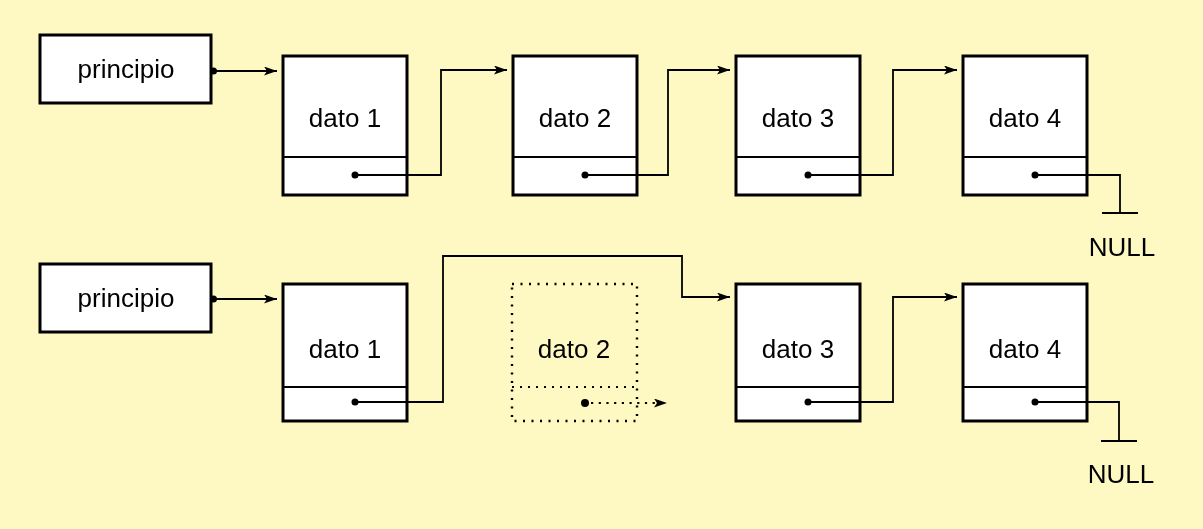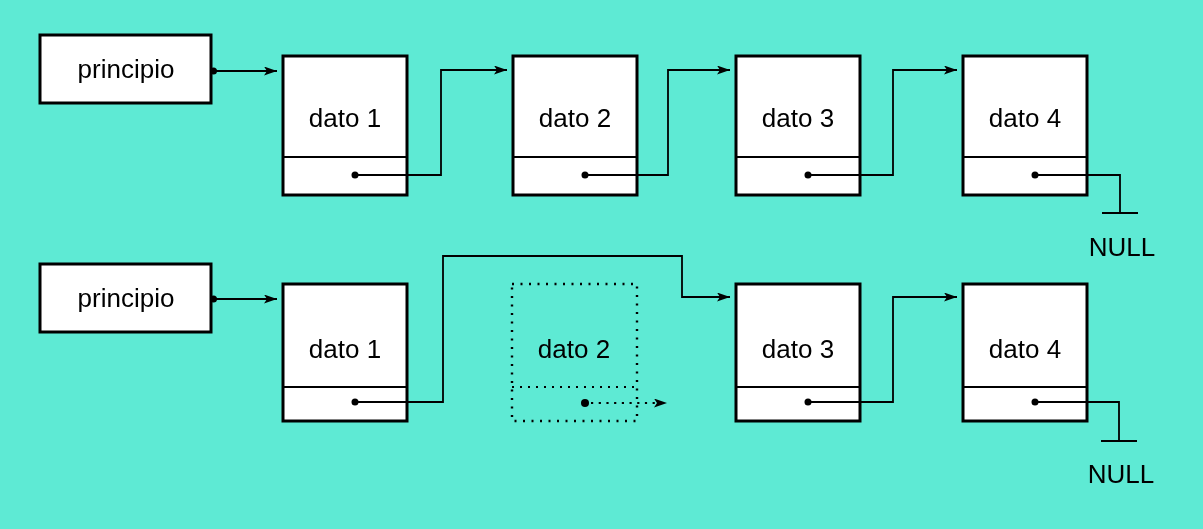--- a/index.html
+++ b/index.html
@@ -1,20 +1,20 @@
 <!DOCTYPE html>
 <html><head>
 <meta charset="utf-8">
 <style>
   html, body { margin: 0; padding: 0; background: #ffffff; }
   .canvas {
     position: relative;
     width: 1203px;
     height: 529px;
-    background: #5eead4;
+    background: #fef9c3;
     font-family: "Liberation Sans", sans-serif;
     text-align: center;
   }
   svg { display: block; }
   .box      { fill: #ffffff; stroke: #000000; stroke-width: 3; }
   .headbox  { fill: #ffffff; stroke: #000000; stroke-width: 3; }
   .divider  { stroke: #000000; stroke-width: 2; }
   .wire     { fill: none; stroke: #000000; stroke-width: 1.8; }
   .dotbox   { fill: none; stroke: #000000; stroke-width: 2.4; stroke-dasharray: 2 6.5; }
   .dotline  { fill: none; stroke: #000000; stroke-width: 2;   stroke-dasharray: 2 6; }

